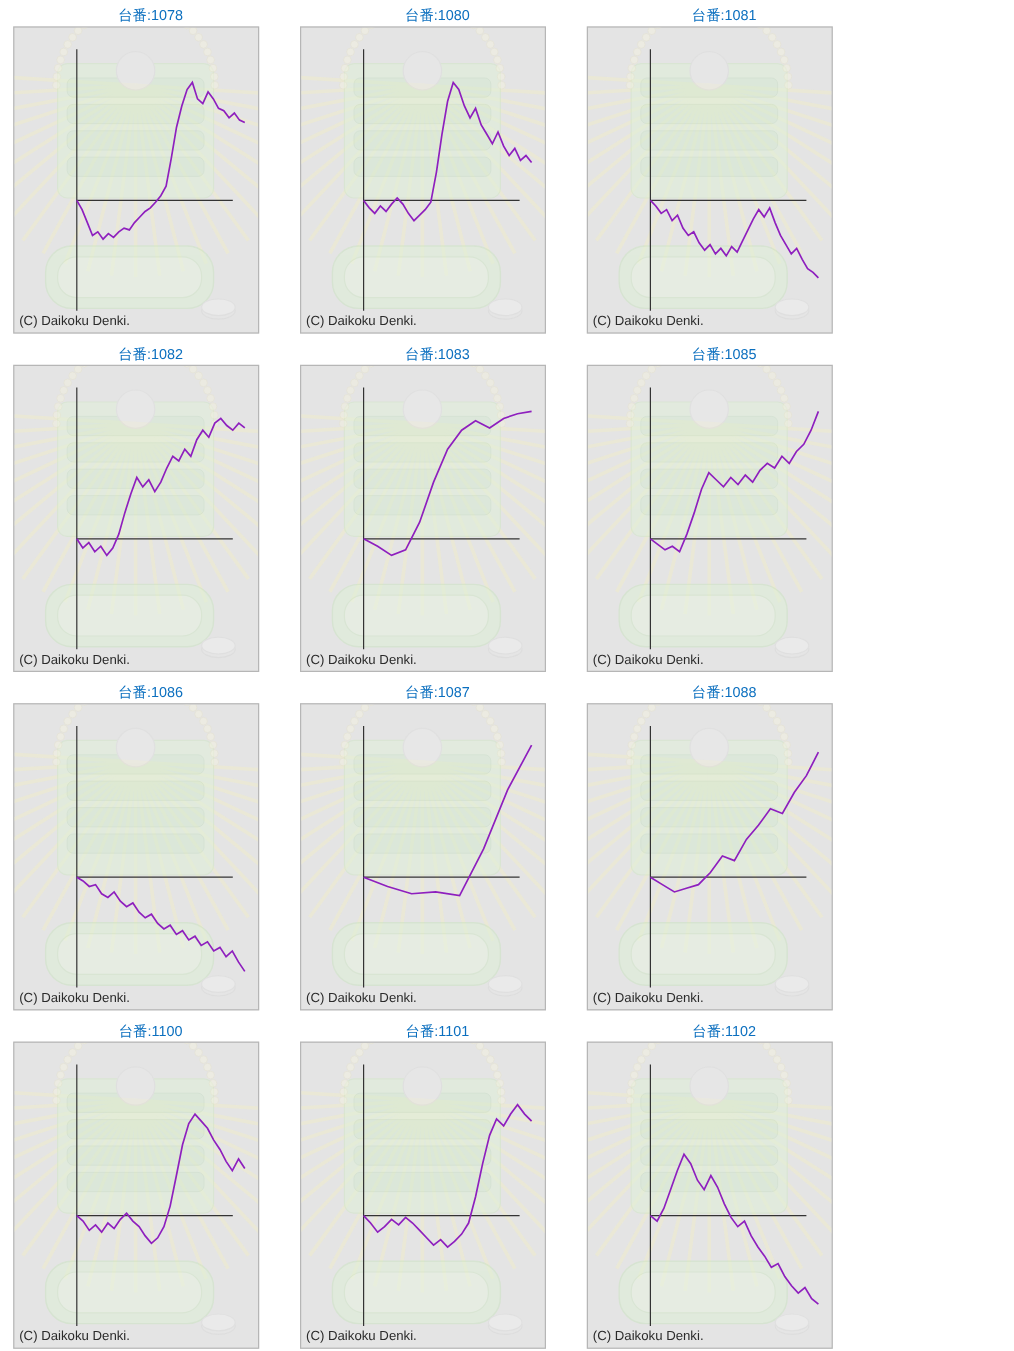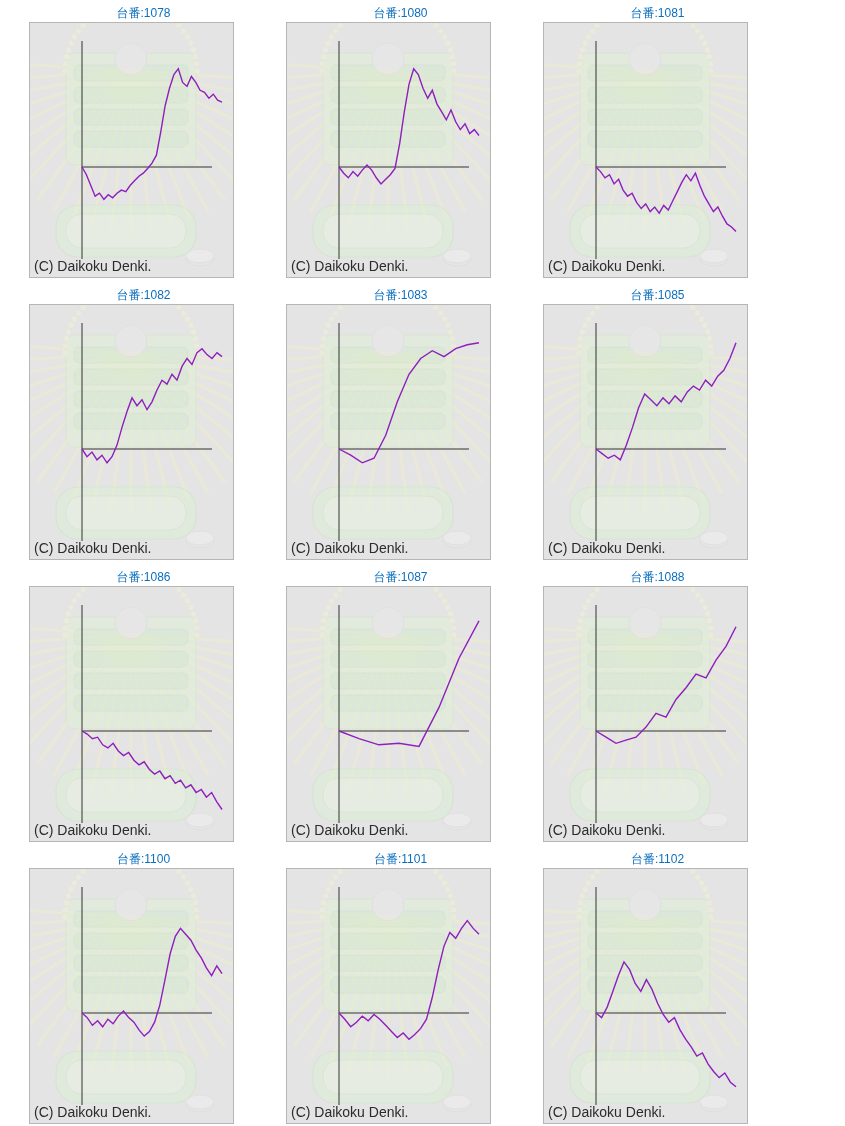--- a/index.html
+++ b/index.html
@@ -14,21 +14,21 @@
     overflow: hidden;
   }
   .grid {
     display: flex;
     flex-wrap: wrap;
     padding: 4px 0 0 6px;
     box-sizing: border-box;
   }
   .cell {
     width: 229px;
-    margin: 0 5px 8px 23px;
+    margin: 0 5px 8px 5px;
   }
   .cell-title {
     text-align: center;
     font-size: 12px;
     color: #0b6fbf;
     height: 18px;
     line-height: 18px;
     letter-spacing: 0px;
   }
   .panel {
@@ -44,21 +44,21 @@
     position: absolute;
     left: 0; top: 0;
     width: 203px;
     height: 254px;
     pointer-events: none;
   }
   .copyright {
     position: absolute;
     left: 4px;
     bottom: 3px;
-    font-size: 14px;
+    font-size: 11px;
     color: #2b2b2b;
     letter-spacing: 0px;
     white-space: nowrap;
   }
   .plot {
     position: absolute;
     left: 0; top: 0;
     width: 203px;
     height: 254px;
   }

